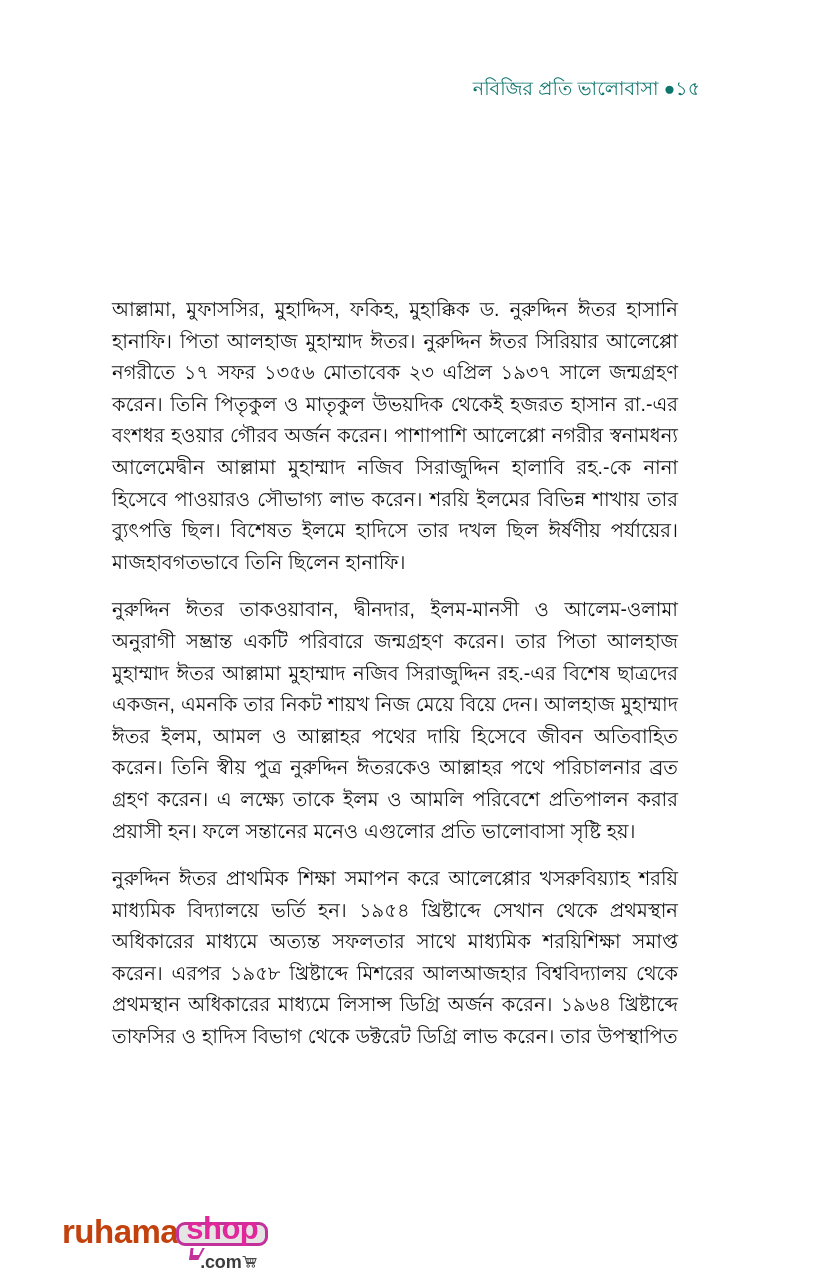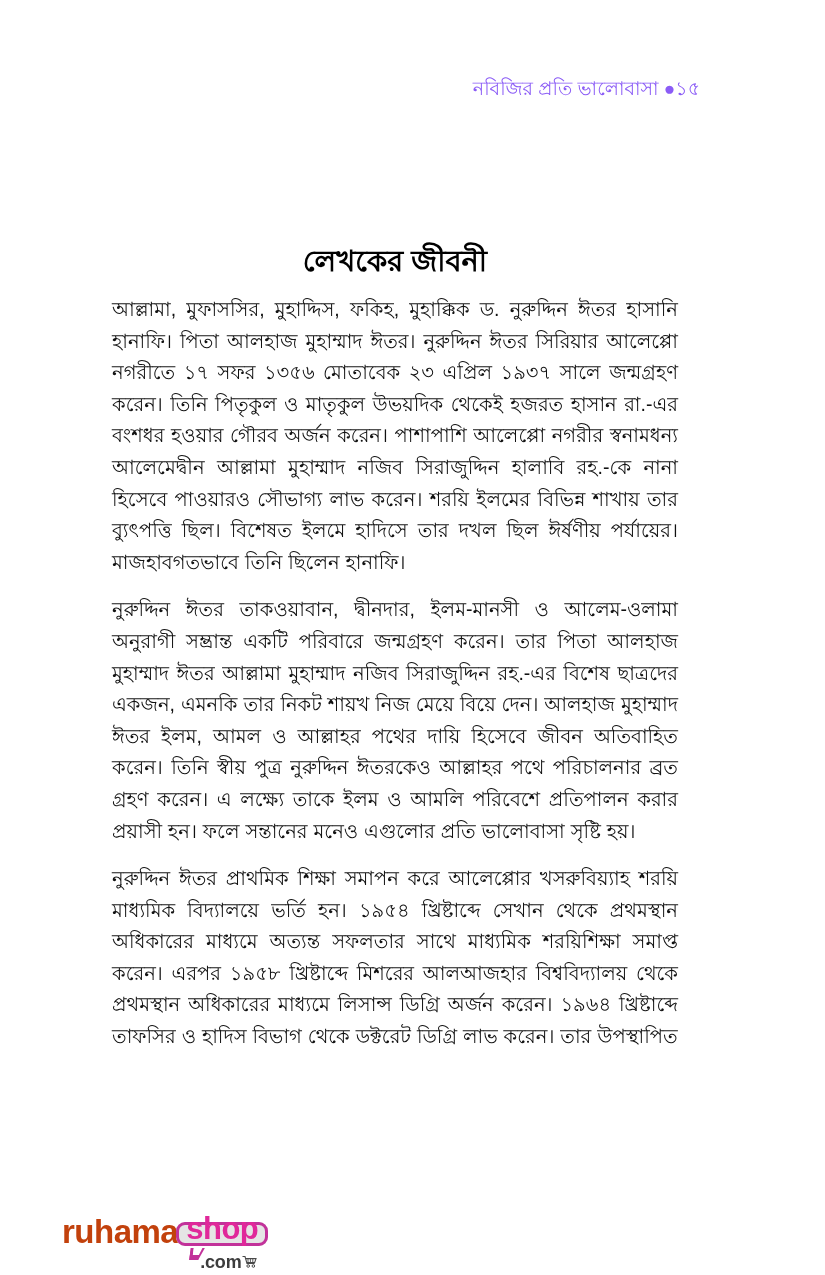--- a/index.html
+++ b/index.html
@@ -25,21 +25,21 @@
   
   .running-header {
     position: absolute;
     top: 78px;
     left: 112px;
     width: 588px;
     text-align: right;
     font-family: "Liberation Sans", "DejaVu Sans", sans-serif;
     font-size: 19px;
     line-height: 1.2;
-    color: #8b5cf6;
+    color: #0f766e;
     white-space: nowrap;
   }
 
   
   .section-title {
     position: absolute;
     top: 224px;
     left: 112px;
     width: 566px;
     text-align: center;
@@ -150,21 +150,20 @@
     line-height: 1;
   }
 </style>
 </head>
 <body>
 
 <div class="page">
 
   <div class="running-header">নবিজির প্রতি ভালোবাসা ●১৫</div>
 
-  <h1 class="section-title">লেখকের জীবনী</h1>
 
   <div class="text-column">
     <p class="body-paragraph">আল্লামা, মুফাসসির, মুহাদ্দিস, ফকিহ, মুহাক্কিক ড. নুরুদ্দিন ঈতর হাসানি হানাফি। পিতা আলহাজ মুহাম্মাদ ঈতর। নুরুদ্দিন ঈতর সিরিয়ার আলেপ্পো নগরীতে ১৭ সফর ১৩৫৬ মোতাবেক ২৩ এপ্রিল ১৯৩৭ সালে জন্মগ্রহণ করেন। তিনি পিতৃকুল ও মাতৃকুল উভয়দিক থেকেই হজরত হাসান রা.-এর বংশধর হওয়ার গৌরব অর্জন করেন। পাশাপাশি আলেপ্পো নগরীর স্বনামধন্য আলেমেদ্বীন আল্লামা মুহাম্মাদ নজিব সিরাজুদ্দিন হালাবি রহ.-কে নানা হিসেবে পাওয়ারও সৌভাগ্য লাভ করেন। শরয়ি ইলমের বিভিন্ন শাখায় তার ব্যুৎপত্তি ছিল। বিশেষত ইলমে হাদিসে তার দখল ছিল ঈর্ষণীয় পর্যায়ের। মাজহাবগতভাবে তিনি ছিলেন হানাফি।</p>
     <p class="body-paragraph">নুরুদ্দিন ঈতর তাকওয়াবান, দ্বীনদার, ইলম-মানসী ও আলেম-ওলামা অনুরাগী সম্ভ্রান্ত একটি পরিবারে জন্মগ্রহণ করেন। তার পিতা আলহাজ মুহাম্মাদ ঈতর আল্লামা মুহাম্মাদ নজিব সিরাজুদ্দিন রহ.-এর বিশেষ ছাত্রদের একজন, এমনকি তার নিকট শায়খ নিজ মেয়ে বিয়ে দেন। আলহাজ মুহাম্মাদ ঈতর ইলম, আমল ও আল্লাহর পথের দায়ি হিসেবে জীবন অতিবাহিত করেন। তিনি স্বীয় পুত্র নুরুদ্দিন ঈতরকেও আল্লাহর পথে পরিচালনার ব্রত গ্রহণ করেন। এ লক্ষ্যে তাকে ইলম ও আমলি পরিবেশে প্রতিপালন করার প্রয়াসী হন। ফলে সন্তানের মনেও এগুলোর প্রতি ভালোবাসা সৃষ্টি হয়।</p>
     <p class="body-paragraph">নুরুদ্দিন ঈতর প্রাথমিক শিক্ষা সমাপন করে আলেপ্পোর খসরুবিয়্যাহ শরয়ি মাধ্যমিক বিদ্যালয়ে ভর্তি হন। ১৯৫৪ খ্রিষ্টাব্দে সেখান থেকে প্রথমস্থান অধিকারের মাধ্যমে অত্যন্ত সফলতার সাথে মাধ্যমিক শরয়িশিক্ষা সমাপ্ত করেন। এরপর ১৯৫৮ খ্রিষ্টাব্দে মিশরের আলআজহার বিশ্ববিদ্যালয় থেকে প্রথমস্থান অধিকারের মাধ্যমে লিসান্স ডিগ্রি অর্জন করেন। ১৯৬৪ খ্রিষ্টাব্দে তাফসির ও হাদিস বিভাগ থেকে ডক্টরেট ডিগ্রি লাভ করেন। তার উপস্থাপিত</p>
   </div>
 
   <div class="watermark-logo">
     <span class="logo-word-ruhama">ruhama</span>
     <span class="logo-shop-wrap">

